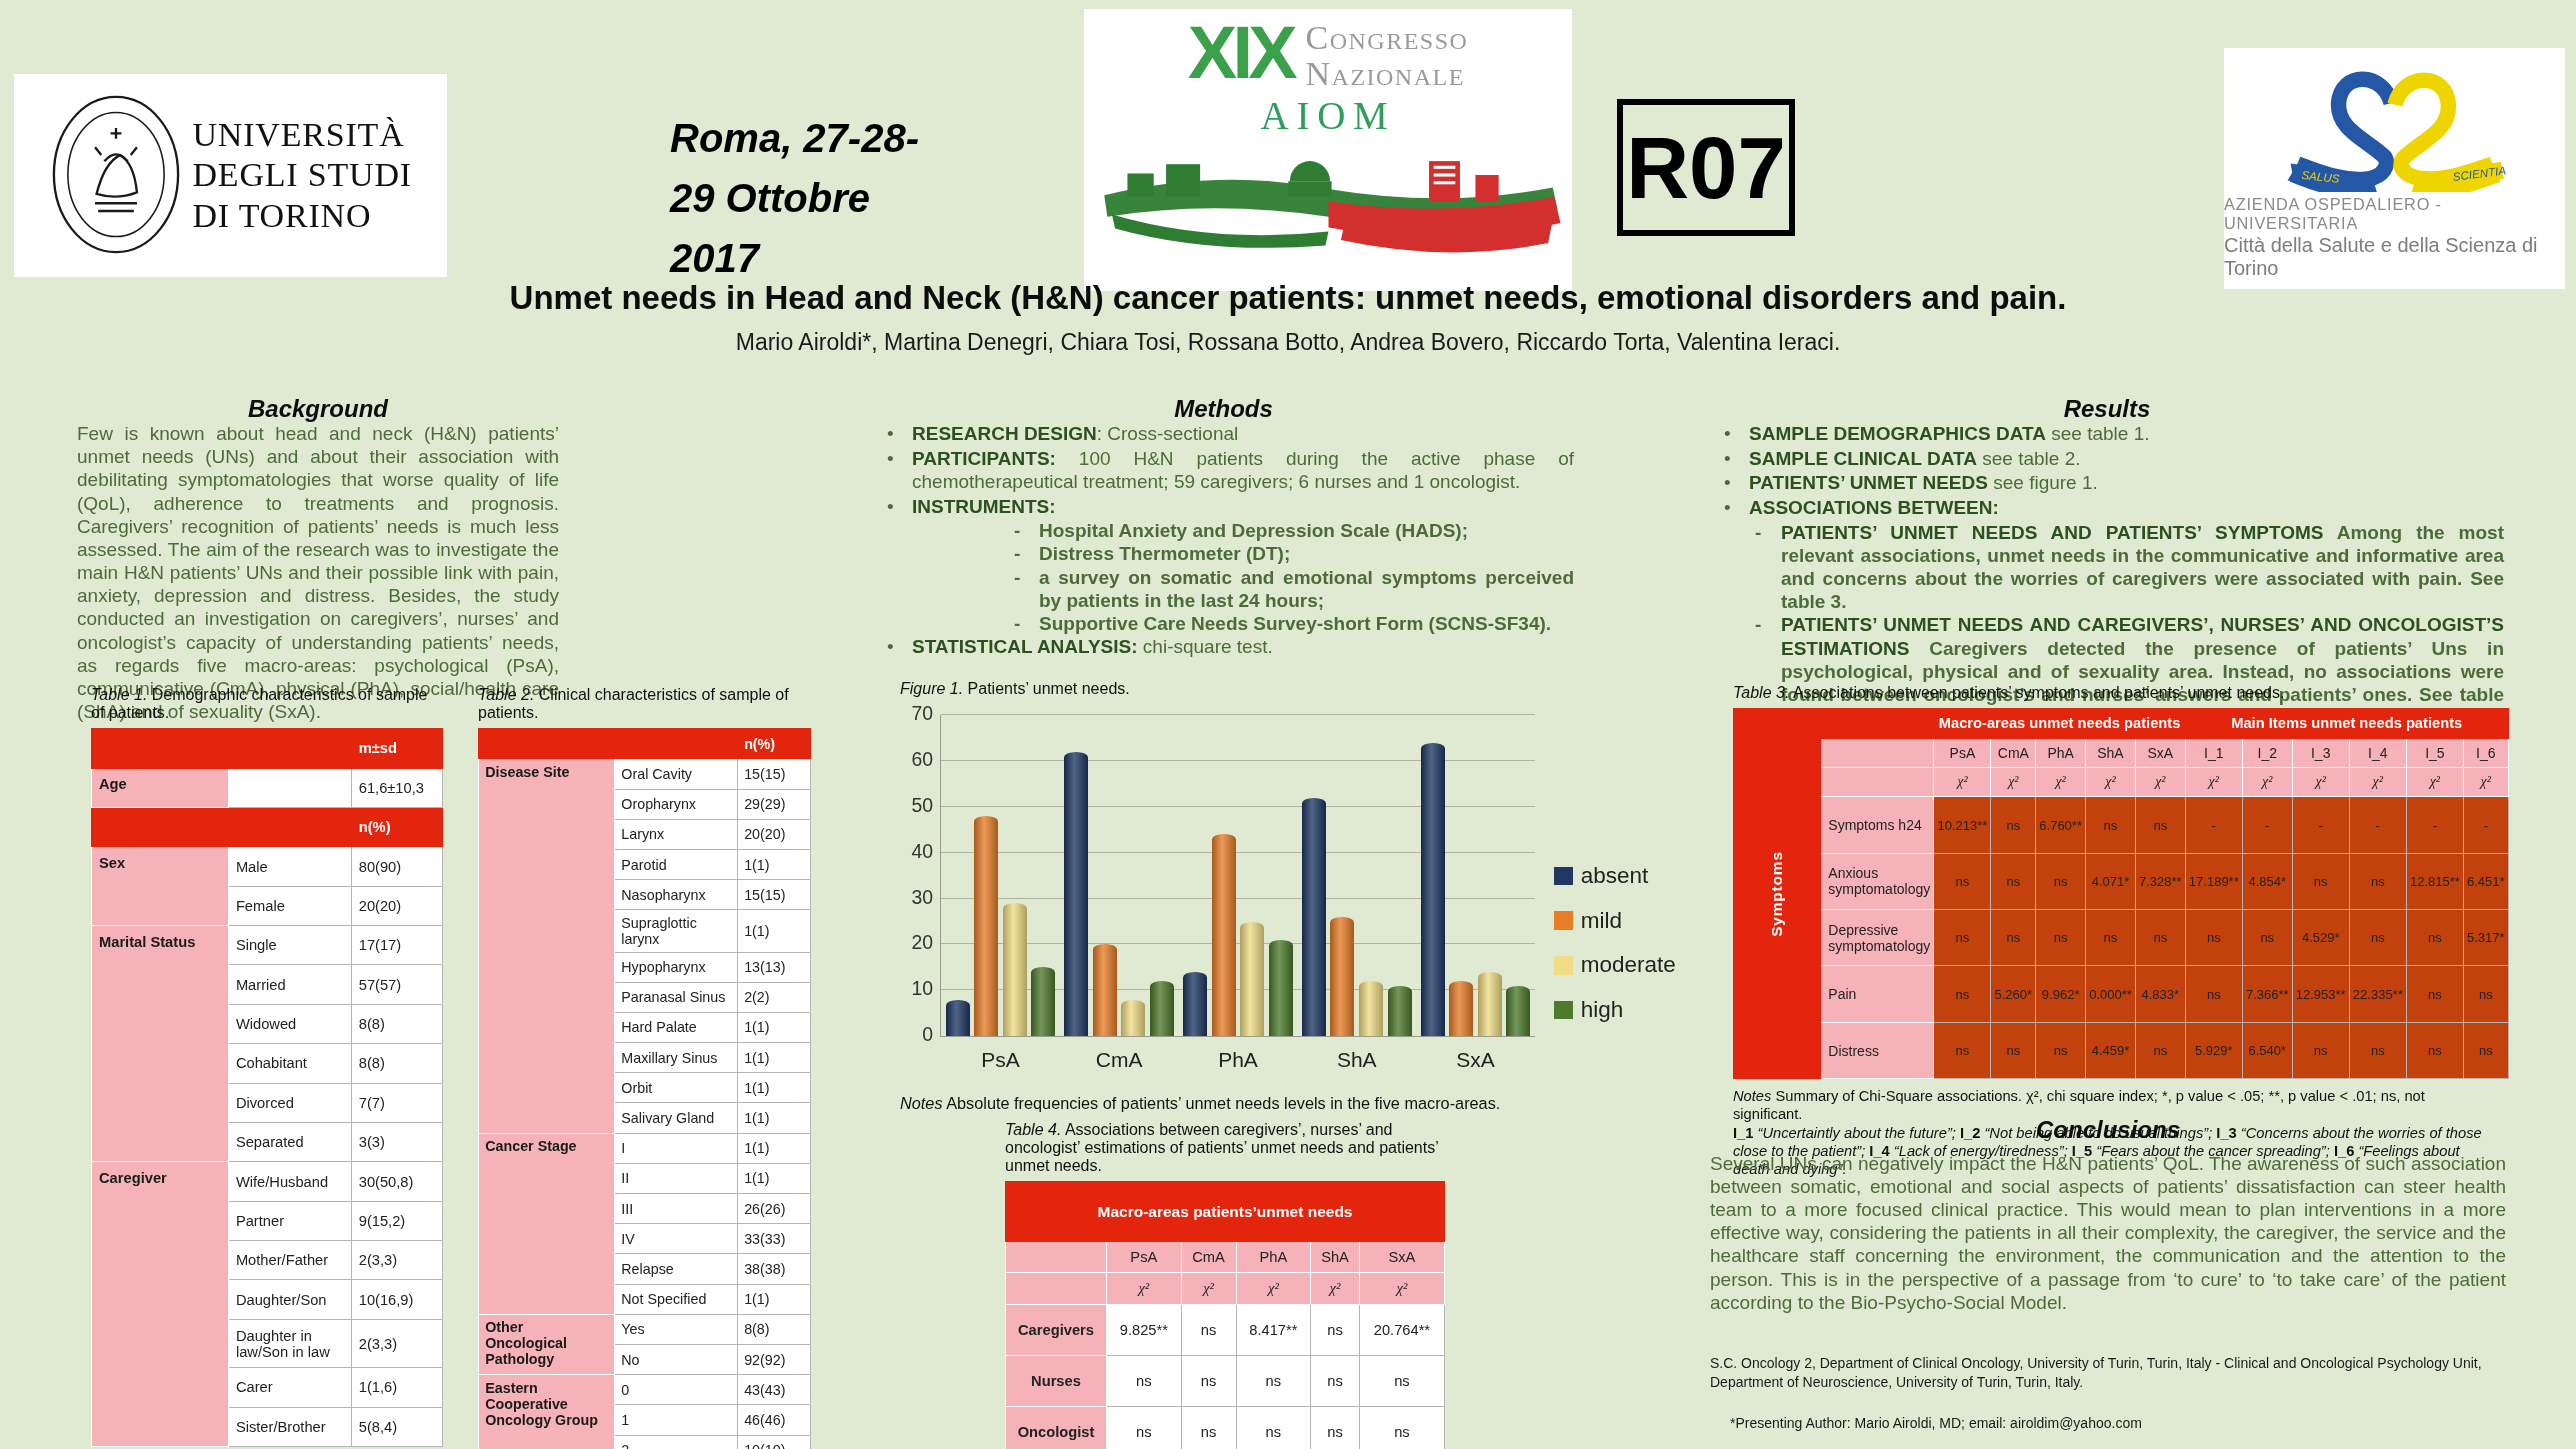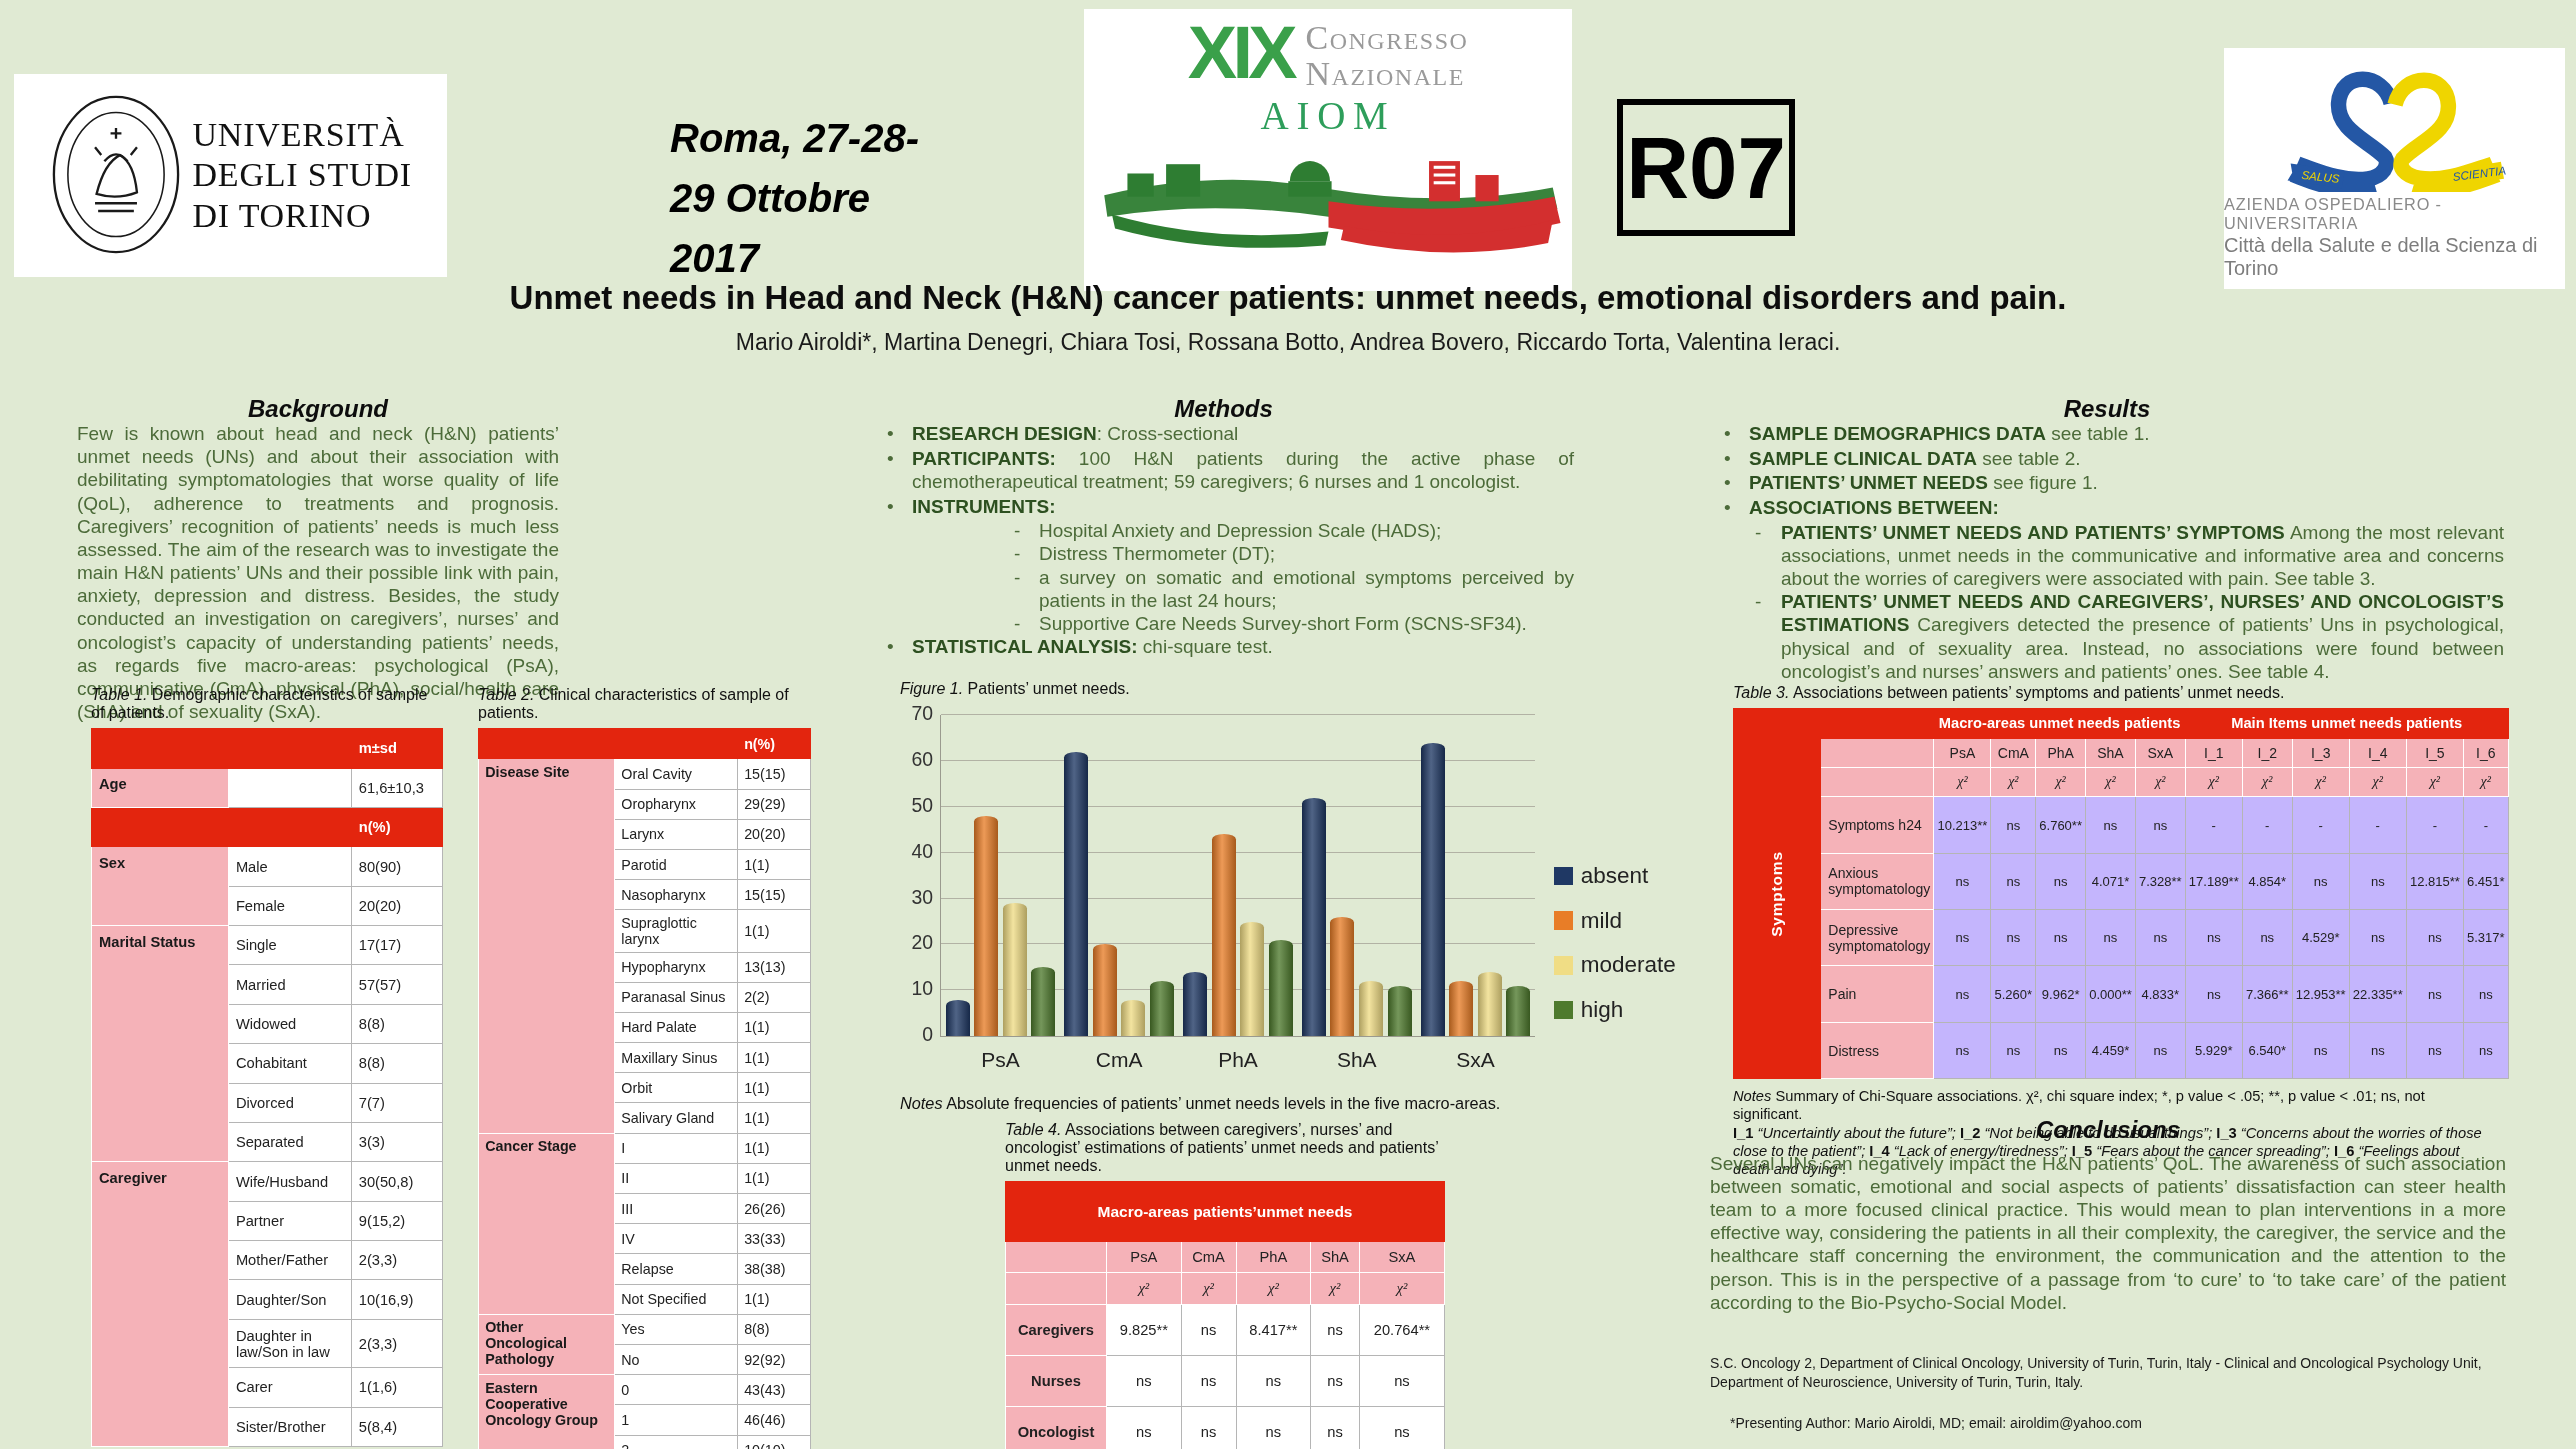--- a/index.html
+++ b/index.html
@@ -27,21 +27,21 @@
 
   
   .sec-head{position:absolute;font-size:24px;font-weight:bold;font-style:italic;color:#0d0d0d;text-align:center;}
   .col-text{color:#4c6b39;font-size:19px;line-height:1.22;text-align:justify;}
   .bg-par{position:absolute;left:77px;top:422px;width:482px;}
   .m-list{position:absolute;left:873px;top:422px;width:701px;}
   .r-list{position:absolute;left:1710px;top:422px;width:794px;}
   .m-item{position:relative;padding-left:39px;margin-bottom:1.5px;}
   .m-item::before{content:"•";position:absolute;left:14px;top:0;}
   .m-item b,.s-item b{color:#2d5020;}
-  .s-item{position:relative;padding-left:166px;text-align:justify;}
+  .s-item{position:relative;padding-left:166px;text-align:justify;font-weight:bold;}
   .s-item::before{content:"-";position:absolute;left:141px;top:0;}
   .r-list .s-item{padding-left:71px;}
   .r-list .s-item::before{left:45px;}
 
   
   .cap{font-size:16px;color:#111;margin-bottom:6.2px;}
   .cap i{font-style:italic;}
   .notes{font-size:14.7px;color:#111;margin-top:7.7px;line-height:1.25;}
   .notes i{font-style:italic;}
 
@@ -61,21 +61,21 @@
   .p-t3{left:1733px;top:684px;width:757px;}
   .p-t4{left:1005px;top:1121px;width:440px;}
   .p-conc{left:1710px;top:1116px;width:796px;}
 
   
   .t3 td{font-size:13px;text-align:center;padding:6.2px 3.1px;}
   .t3 td.gh{font-weight:bold;font-size:14.7px;}
   .t3 td.cn{font-size:14px;}
   .t3 td.chi{font-style:italic;font-family:"Liberation Serif",serif;font-size:14px;border-top:1.5px solid #888;}
   .t3 td.lbl{text-align:left;font-size:14px;padding-left:7.7px;}
-  .t3 td.val{background:#c4b5fd;}
+  .t3 td.val{background:#c2410c;}
   .t3 td.strip{width:39px;padding:0;}
   .vert{transform:rotate(-90deg);white-space:nowrap;color:#fff;font-weight:bold;font-size:15.5px;letter-spacing:0.8px;}
   .t3 tr.dr td{height:43px;}
 
   
   .t4 td{font-size:14.7px;text-align:center;padding:7px 4.6px;}
   .t4 td.gh{font-weight:bold;font-size:15.5px;height:45px;}
   .t4 td.chi{font-style:italic;font-family:"Liberation Serif",serif;border-top:1.5px solid #888;}
   .t4 td.lbl{font-weight:bold;}
   .t4 tr.dr td{height:36px;}

